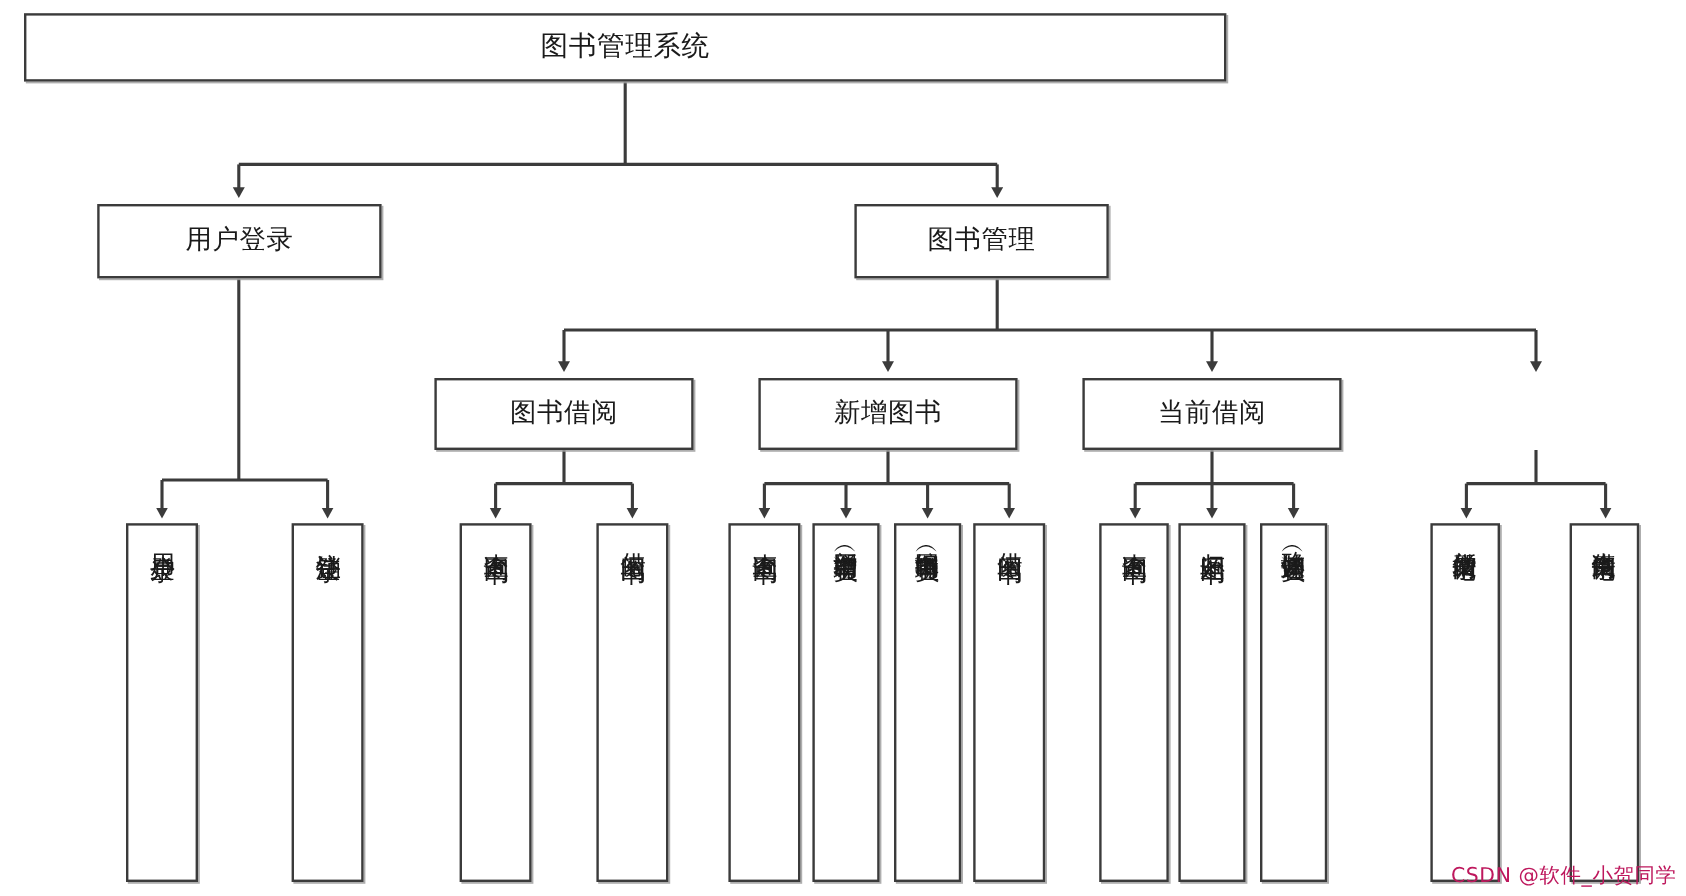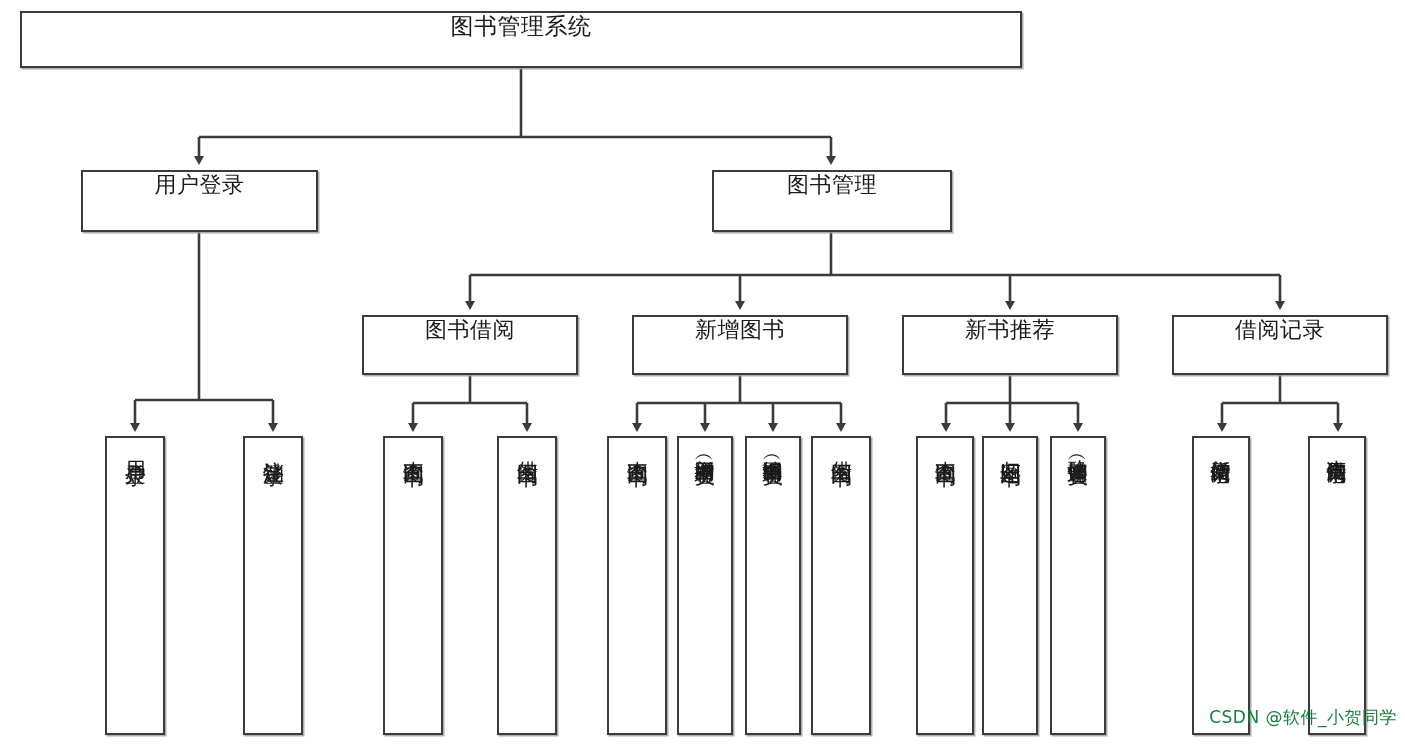--- a/index.html
+++ b/index.html
@@ -24,21 +24,21 @@
     left: 0; top: 0;
     width: 1405px; height: 747px;
     pointer-events: none;
   }
   .node {
     position: absolute;
     background: #ffffff;
     border: 2px solid #3b3b3b;
     box-shadow: 1.5px 1.5px 0 0 rgba(160,160,160,0.85);
     display: flex;
-    align-items: flex-start;
+    align-items: center;
     justify-content: center;
     color: #1a1a1a;
   }
   .node-label {
     color: #1a1a1a;
     line-height: 1.16;
     text-align: center;
     white-space: nowrap;
   }
   
@@ -62,23 +62,23 @@
     white-space: nowrap;
     text-align: left;
   }
   .node.vert.tall-text .node-label {
     font-size: 20px;
     letter-spacing: 1px;
   }
   .watermark {
     position: absolute;
     right: 8px;
-    bottom: 18px;
+    bottom: 6px;
     font-size: 17px;
-    color: #15803d;
+    color: #be185d;
     letter-spacing: 0.5px;
     user-select: none;
     white-space: nowrap;
   }
 </style>
 </head>
 <body>
 
 <div id="diagram-root">
 
@@ -132,35 +132,32 @@
     </g>
   </svg>
 
   <div class="node horiz root" style="left:20px; top:11px; width:1002px; height:57px;">
     <span class="node-label">图书管理系统</span>
   </div>
 
   <div class="node horiz" style="left:81px; top:170px; width:237px; height:62px;">
     <span class="node-label">用户登录</span>
   </div>
-  <div class="node horiz" style="left:712px; top:170px; width:240px; height:62px;">
+  <div class="node horiz" style="left:712px; top:170px; width:212px; height:62px;">
     <span class="node-label">图书管理</span>
   </div>
 
   <div class="node horiz" style="left:362px; top:315px; width:216px; height:60px;">
     <span class="node-label">图书借阅</span>
   </div>
   <div class="node horiz" style="left:632px; top:315px; width:216px; height:60px;">
     <span class="node-label">新增图书</span>
   </div>
   <div class="node horiz" style="left:902px; top:315px; width:216px; height:60px;">
-    <span class="node-label">新书推荐</span>
-  </div>
-  <div class="node horiz" style="left:1172px; top:315px; width:216px; height:60px;">
-    <span class="node-label">借阅记录</span>
+    <span class="node-label">当前借阅</span>
   </div>
 
   <div class="node vert" style="left:105px; top:436px; width:60px; height:299px;">
     <span class="node-label">用户登录</span>
   </div>
   <div class="node vert" style="left:243px; top:436px; width:60px; height:299px;">
     <span class="node-label">注销登录</span>
   </div>
 
   <div class="node vert" style="left:383px; top:436px; width:60px; height:299px;">

